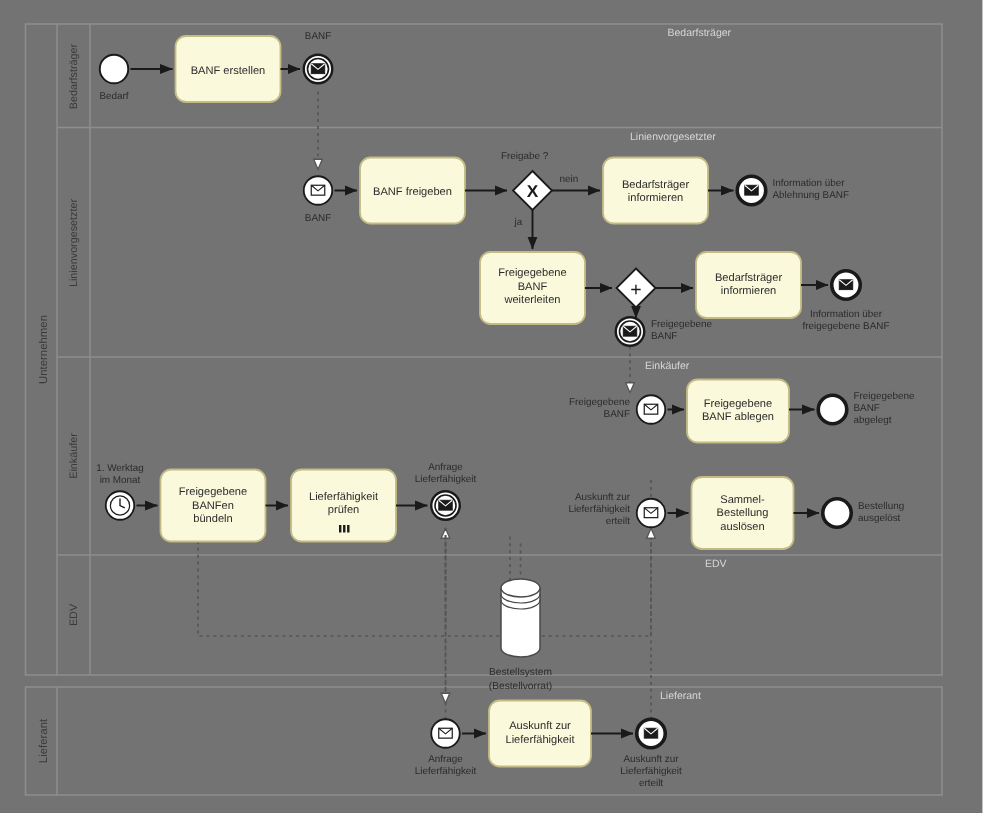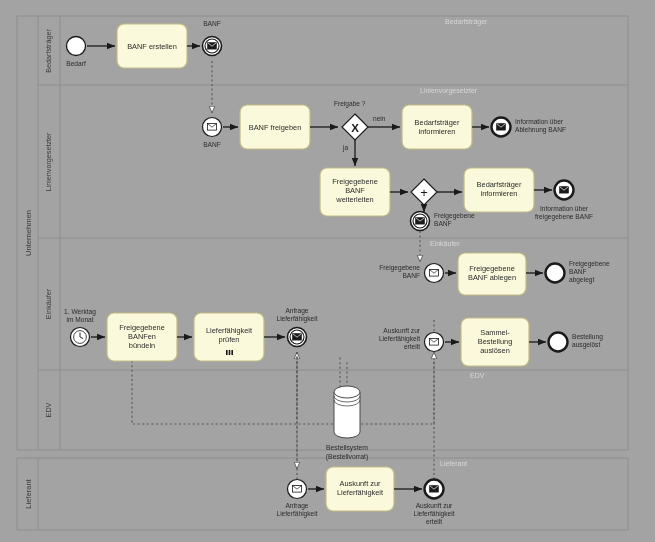--- a/index.html
+++ b/index.html
@@ -1,17 +1,17 @@
 <!DOCTYPE html>
 <html><head>
 <meta charset="utf-8">
 <style>
   html,body{margin:0;padding:0;background:#ffffff;}
   body{font-family:"Liberation Sans",sans-serif;}
-  #stage{position:relative;width:655px;height:542px;background:#a3a3a3;overflow:hidden;}
+  #stage{position:relative;width:655px;height:542px;background:#737373;overflow:hidden;}
   #diagram{position:absolute;left:0;top:0;width:655px;height:542px;}
   .lane-label{font-size:7.2px;fill:#3a3a3a;}
   .pool-label{font-size:7.6px;fill:#3a3a3a;}
   .wm{font-size:7px;fill:#d7d7d7;}
   .task-txt{font-size:7.4px;fill:#2b2b2b;text-anchor:middle;}
   .evt-txt{font-size:6.6px;fill:#2b2b2b;text-anchor:middle;}
   .flow-txt{font-size:6.6px;fill:#2b2b2b;}
   .db-txt{font-size:6.8px;fill:#2b2b2b;text-anchor:middle;}
 </style>
 </head>

